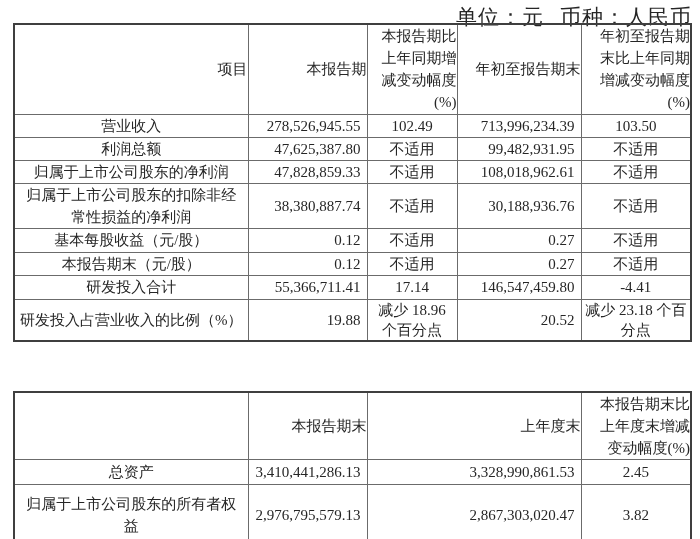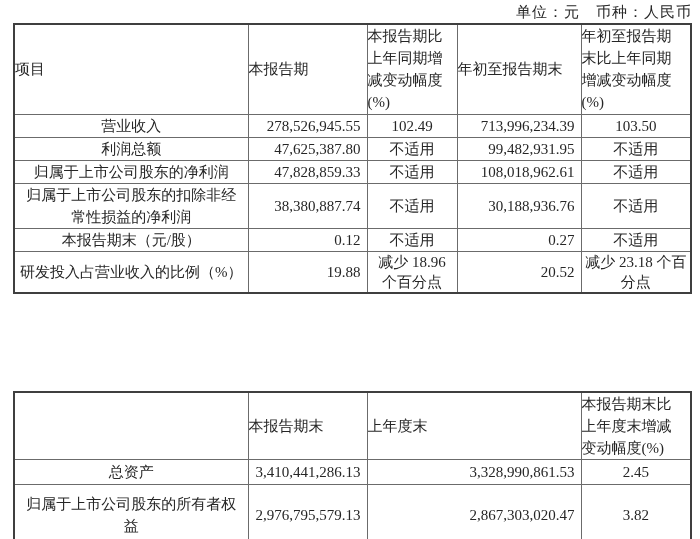--- a/index.html
+++ b/index.html
@@ -13,21 +13,21 @@
     height: 539px;
     background: #ffffff;
     font-family: "Liberation Serif", "DejaVu Serif", serif;
     color: #262626;
     overflow: hidden;
   }
   .unit-line {
     position: absolute;
     top: 3px;
     right: 8px;
-    font-size: 15px;
+    font-size: 21px;
     display: flex;
     gap: 16px;
     letter-spacing: 1px;
   }
   table.fin {
     position: absolute;
     left: 13px;
     width: 677px;
     border-collapse: collapse;
     table-layout: fixed;
@@ -40,21 +40,21 @@
     font-size: 15px;
     font-weight: normal;
     color: #262626;
     padding: 0;
     vertical-align: middle;
     white-space: pre-line;
     overflow: hidden;
     line-height: 20px;
   }
   th {
-    text-align: left;
+    text-align: right;
     line-height: 22px;
   }
   td.c { text-align: center; }
   td.r { text-align: right; padding-right: 6px; }
   td.lbl { line-height: 22px; }
 </style>
 </head>
 <body>
 
 <div class="page">
@@ -108,26 +108,40 @@
       <td class="c">不适用</td>
     </tr>
     <tr style="height:45px">
       <td class="c lbl">归属于上市公司股东的扣除非经
 常性损益的净利润</td>
       <td class="r">38,380,887.74</td>
       <td class="c">不适用</td>
       <td class="r">30,188,936.76</td>
       <td class="c">不适用</td>
     </tr>
+    <tr style="height:24px">
+      <td class="c lbl">基本每股收益（元/股）</td>
+      <td class="r">0.12</td>
+      <td class="c">不适用</td>
+      <td class="r">0.27</td>
+      <td class="c">不适用</td>
+    </tr>
     <tr style="height:23px">
       <td class="c lbl">本报告期末（元/股）</td>
       <td class="r">0.12</td>
       <td class="c">不适用</td>
       <td class="r">0.27</td>
       <td class="c">不适用</td>
+    </tr>
+    <tr style="height:24px">
+      <td class="c lbl">研发投入合计</td>
+      <td class="r">55,366,711.41</td>
+      <td class="c">17.14</td>
+      <td class="r">146,547,459.80</td>
+      <td class="c">-4.41</td>
     </tr>
     <tr style="height:40px">
       <td class="c lbl">研发投入占营业收入的比例（%）</td>
       <td class="r">19.88</td>
       <td class="c">减少 18.96
 个百分点</td>
       <td class="r">20.52</td>
       <td class="c">减少 23.18 个百
 分点</td>
     </tr>

